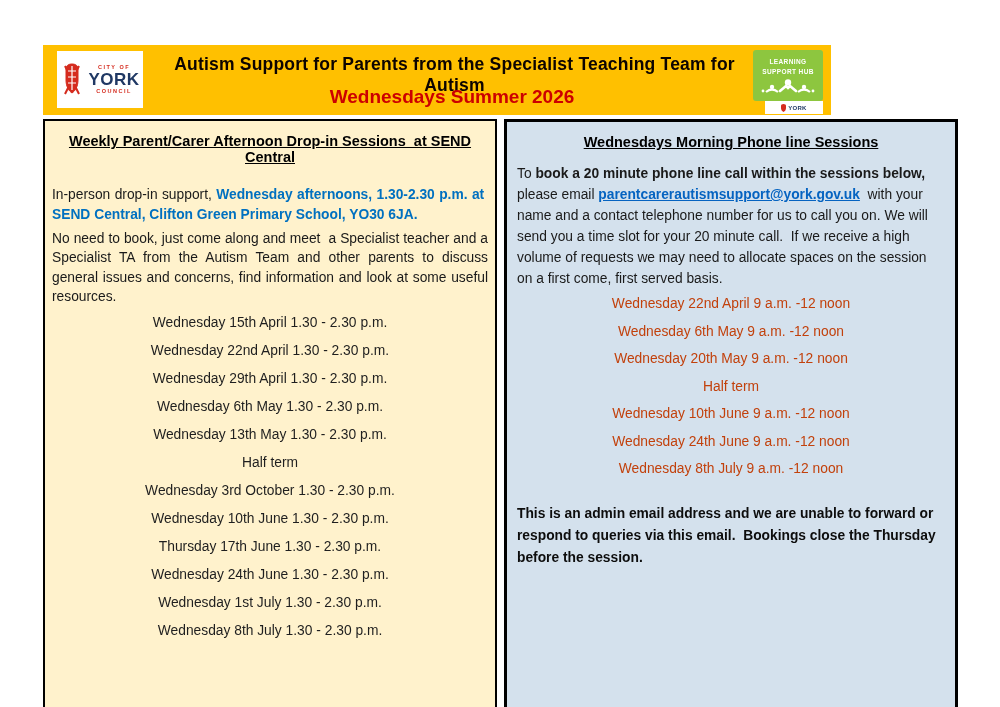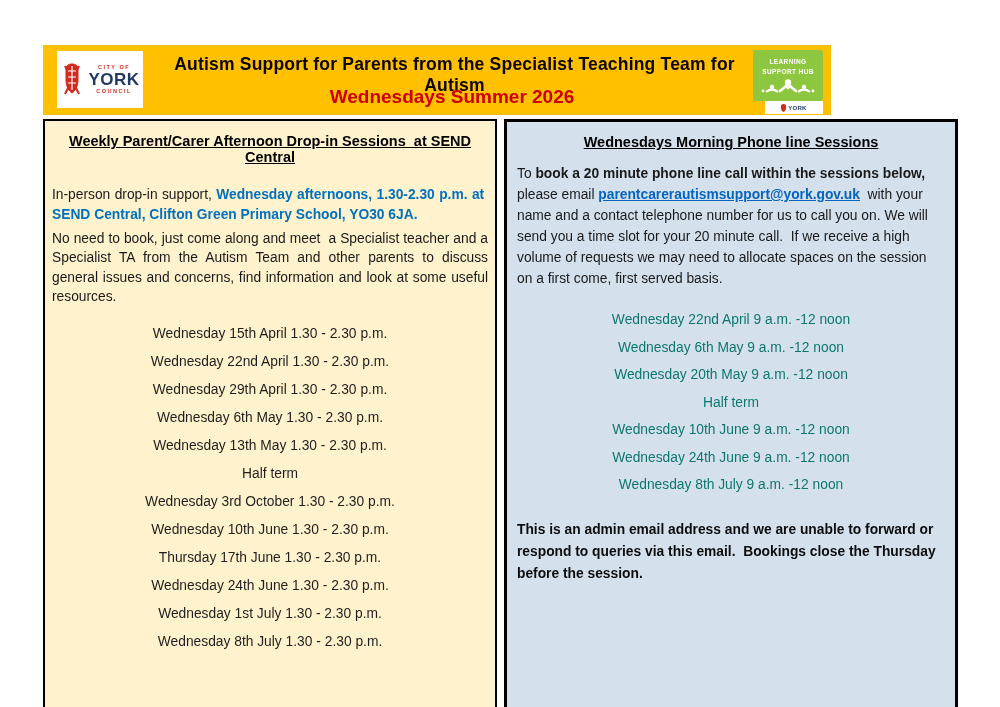--- a/index.html
+++ b/index.html
@@ -34,26 +34,26 @@
   
   .panel{position:absolute;top:119px;height:672px;box-sizing:border-box;color:#1a1a1a;}
   .panel-left{left:43px;width:454px;background:#FFF2CC;border:2px solid #000;}
   .panel-right{left:504px;width:454px;background:#D4E1ED;border:3px solid #000;}
 
   .panel-title{margin:12px 6px 0 6px;text-align:center;font-size:14.5px;font-weight:bold;
         text-decoration:underline;color:#000;}
   .jpara{margin:20px 7px 0 7px;font-size:13.8px;line-height:1.42;text-align:justify;}
   .jpara2{margin:5px 7px 0 7px;font-size:13.8px;line-height:1.4;text-align:justify;}
   .blue-bold{color:#0070C0;font-weight:bold;}
-  .date-list{margin-top:14px;text-align:center;font-size:13.8px;color:#1f1f1f;}
+  .date-list{margin-top:3px;text-align:center;font-size:13.8px;color:#1f1f1f;}
   .date-list .row{line-height:28px;height:28px;}
 
   .rpara{margin:13px 12px 0 10px;font-size:13.8px;line-height:21px;text-align:left;}
   .email-link{color:#0563C1;font-weight:bold;text-decoration:underline;}
-  .date-list-right{margin-top:17px;text-align:center;font-size:13.8px;color:#0f766e;}
+  .date-list-right{margin-top:1px;text-align:center;font-size:13.8px;color:#c2410c;}
   .date-list-right .row{line-height:27.5px;height:27.5px;}
   .rfooter{margin:20px 12px 0 10px;font-size:13.8px;font-weight:bold;line-height:22px;color:#0d0d0d;}
 </style>
 </head>
 <body>
 
 <div class="page">
 
   <div class="banner">
 

